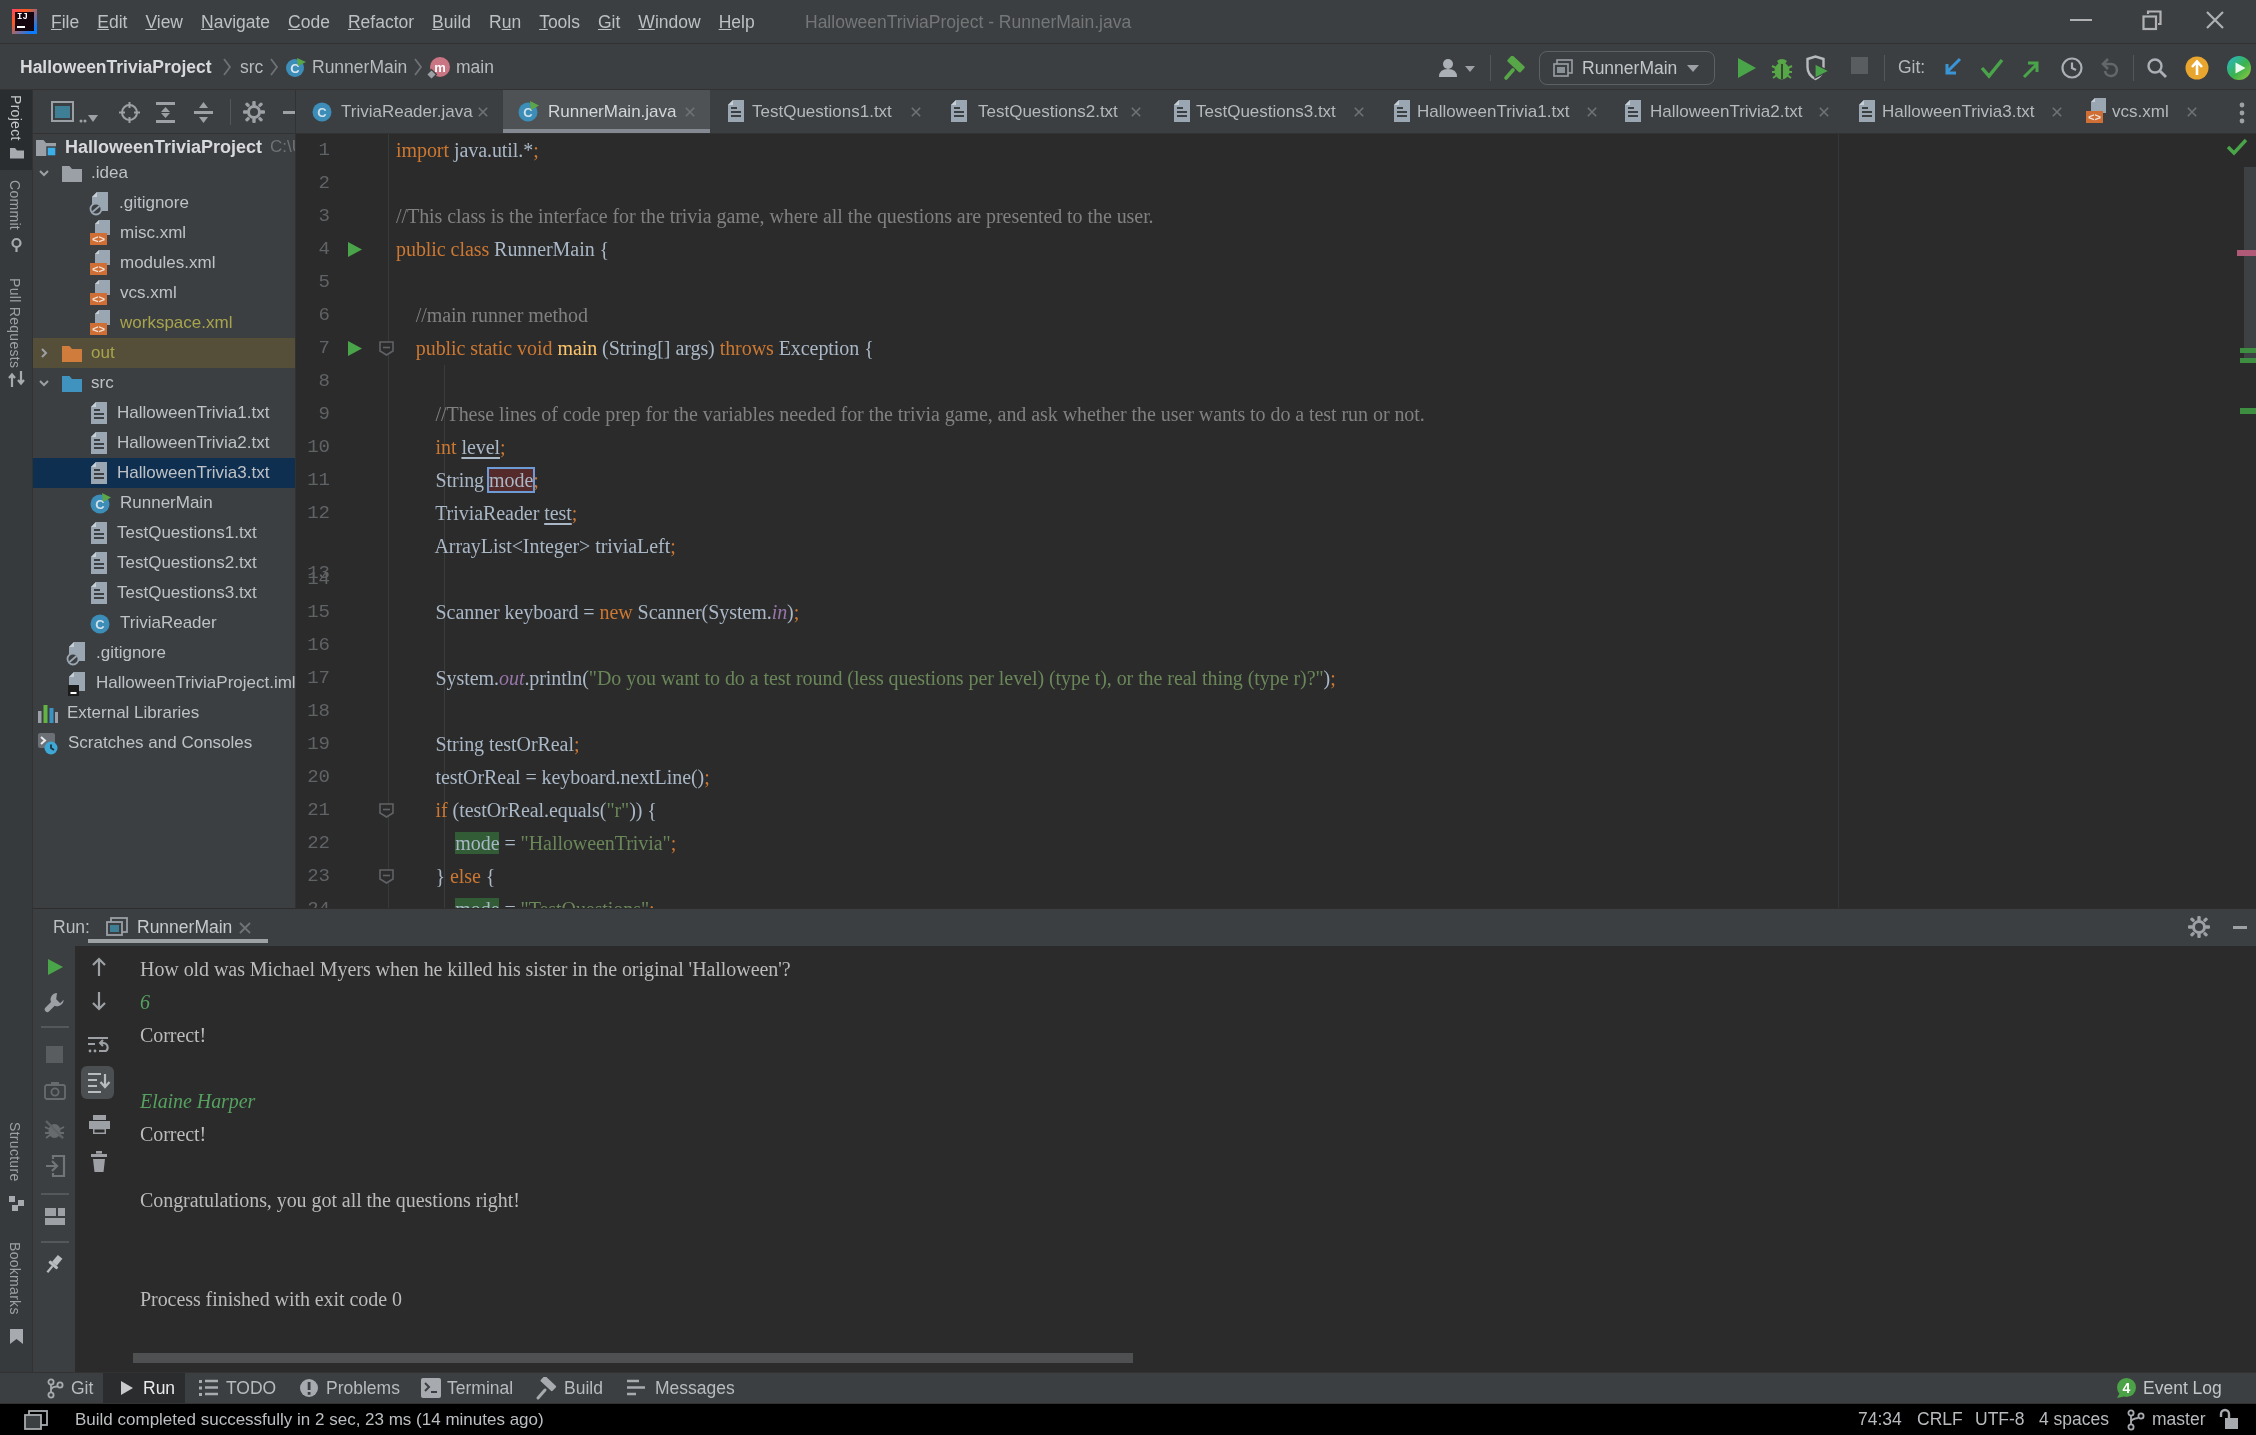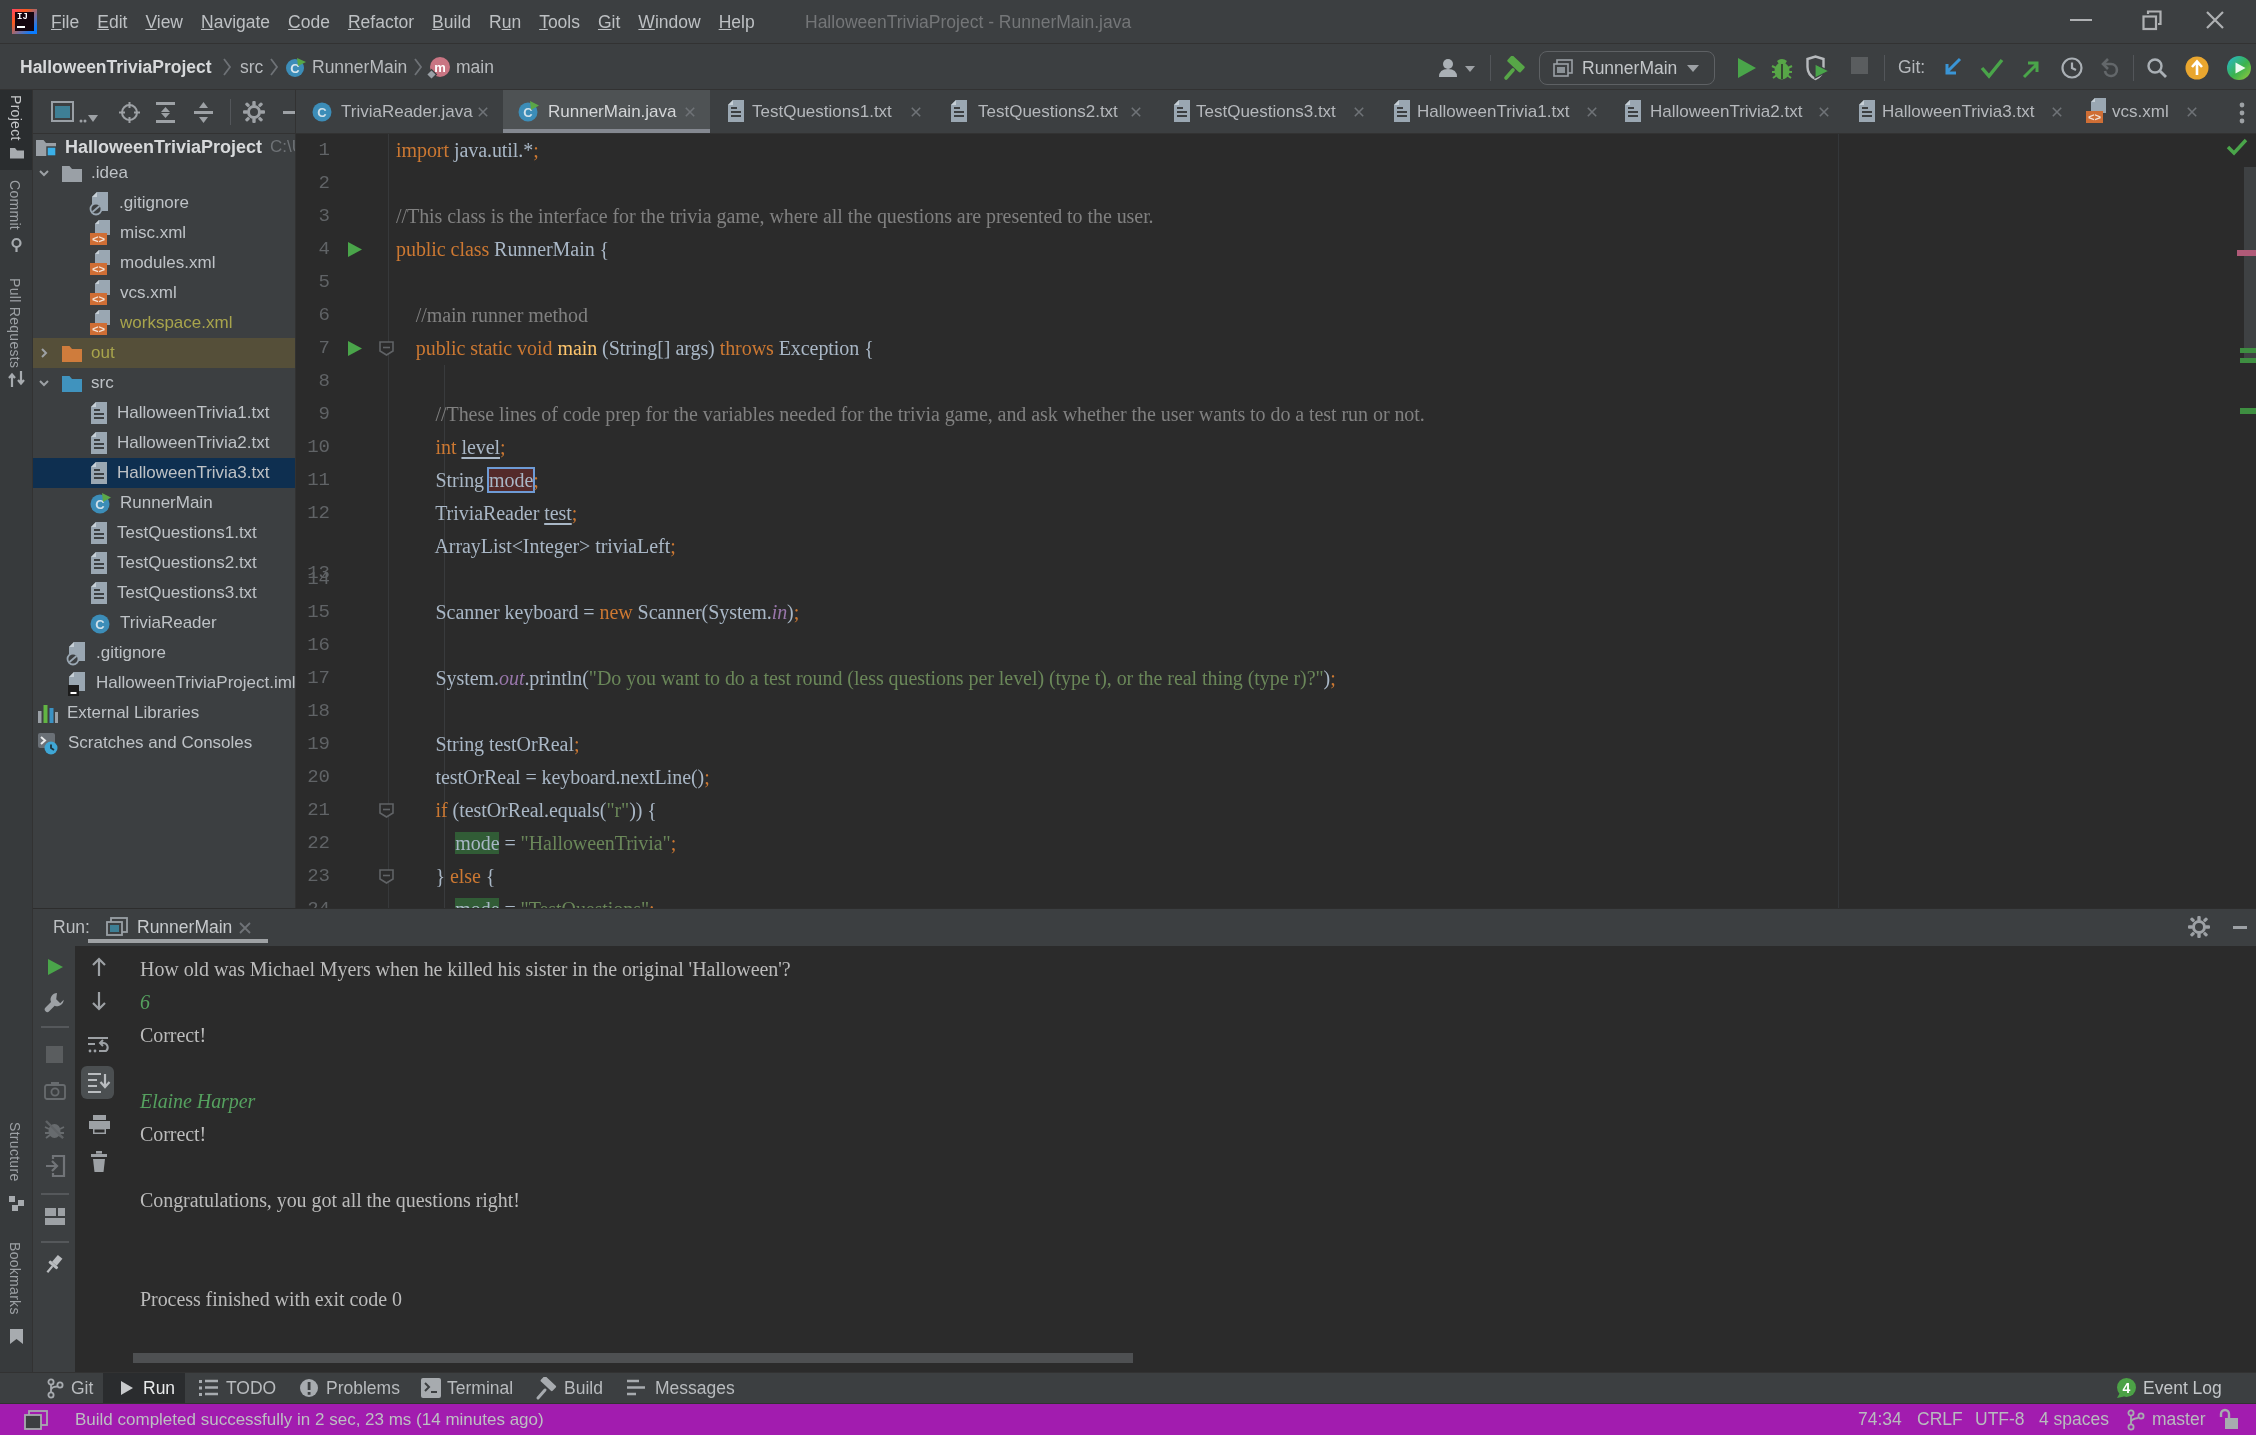--- a/index.html
+++ b/index.html
@@ -780,21 +780,21 @@
       </svg>
 <div class="abs ui" style="left:655px;top:0;height:30px;line-height:30px;">Messages</div>
 <svg style="position:absolute;left:2115px;top:4px;" width="23" height="23">
         <circle cx="11.5" cy="10.5" r="9.5" fill="#4ca246"></circle>
         <path d="M4.5 16.5 L2 21 L9 19.5 Z" fill="#4ca246"></path>
         <text x="11.5" y="15.5" text-anchor="middle" font-size="14" font-weight="bold" fill="#fff" font-family="Liberation Sans">4</text>
       </svg>
 <div class="abs ui" style="left:2143px;top:0;height:30px;line-height:30px;color:#c3c6c9;">Event Log</div>
     </div>
 
-<div class="abs" id="statusbar" style="left:0;top:1403px;width:2256px;height:32px;background:#a21caf;border-top:1px solid #323232;">
+<div class="abs" id="statusbar" style="left:0;top:1403px;width:2256px;height:32px;background:#000000;border-top:1px solid #323232;">
       <svg style="position:absolute;left:24px;top:6px;" width="24" height="20">
         <rect x="5" y="1" width="18" height="14" fill="none" stroke="#a7abaf" stroke-width="1.8"></rect>
         <rect x="1" y="5" width="16" height="14" fill="#3c3f41" stroke="#a7abaf" stroke-width="1.8"></rect>
       </svg>
 <div class="abs ui" style="left:75px;top:0;height:31px;line-height:31px;font-size:17px;color:#bcbfc2;">Build completed successfully in 2 sec, 23 ms (14 minutes ago)</div>
 <div class="abs ui" style="left:1858px;top:0;height:31px;line-height:31px;">74:34</div>
 <div class="abs ui" style="left:1917px;top:0;height:31px;line-height:31px;">CRLF</div>
 <div class="abs ui" style="left:1975px;top:0;height:31px;line-height:31px;">UTF-8</div>
 <div class="abs ui" style="left:2039px;top:0;height:31px;line-height:31px;">4 spaces</div>
 <svg style="position:absolute;left:2126px;top:5px;" width="20" height="22">

